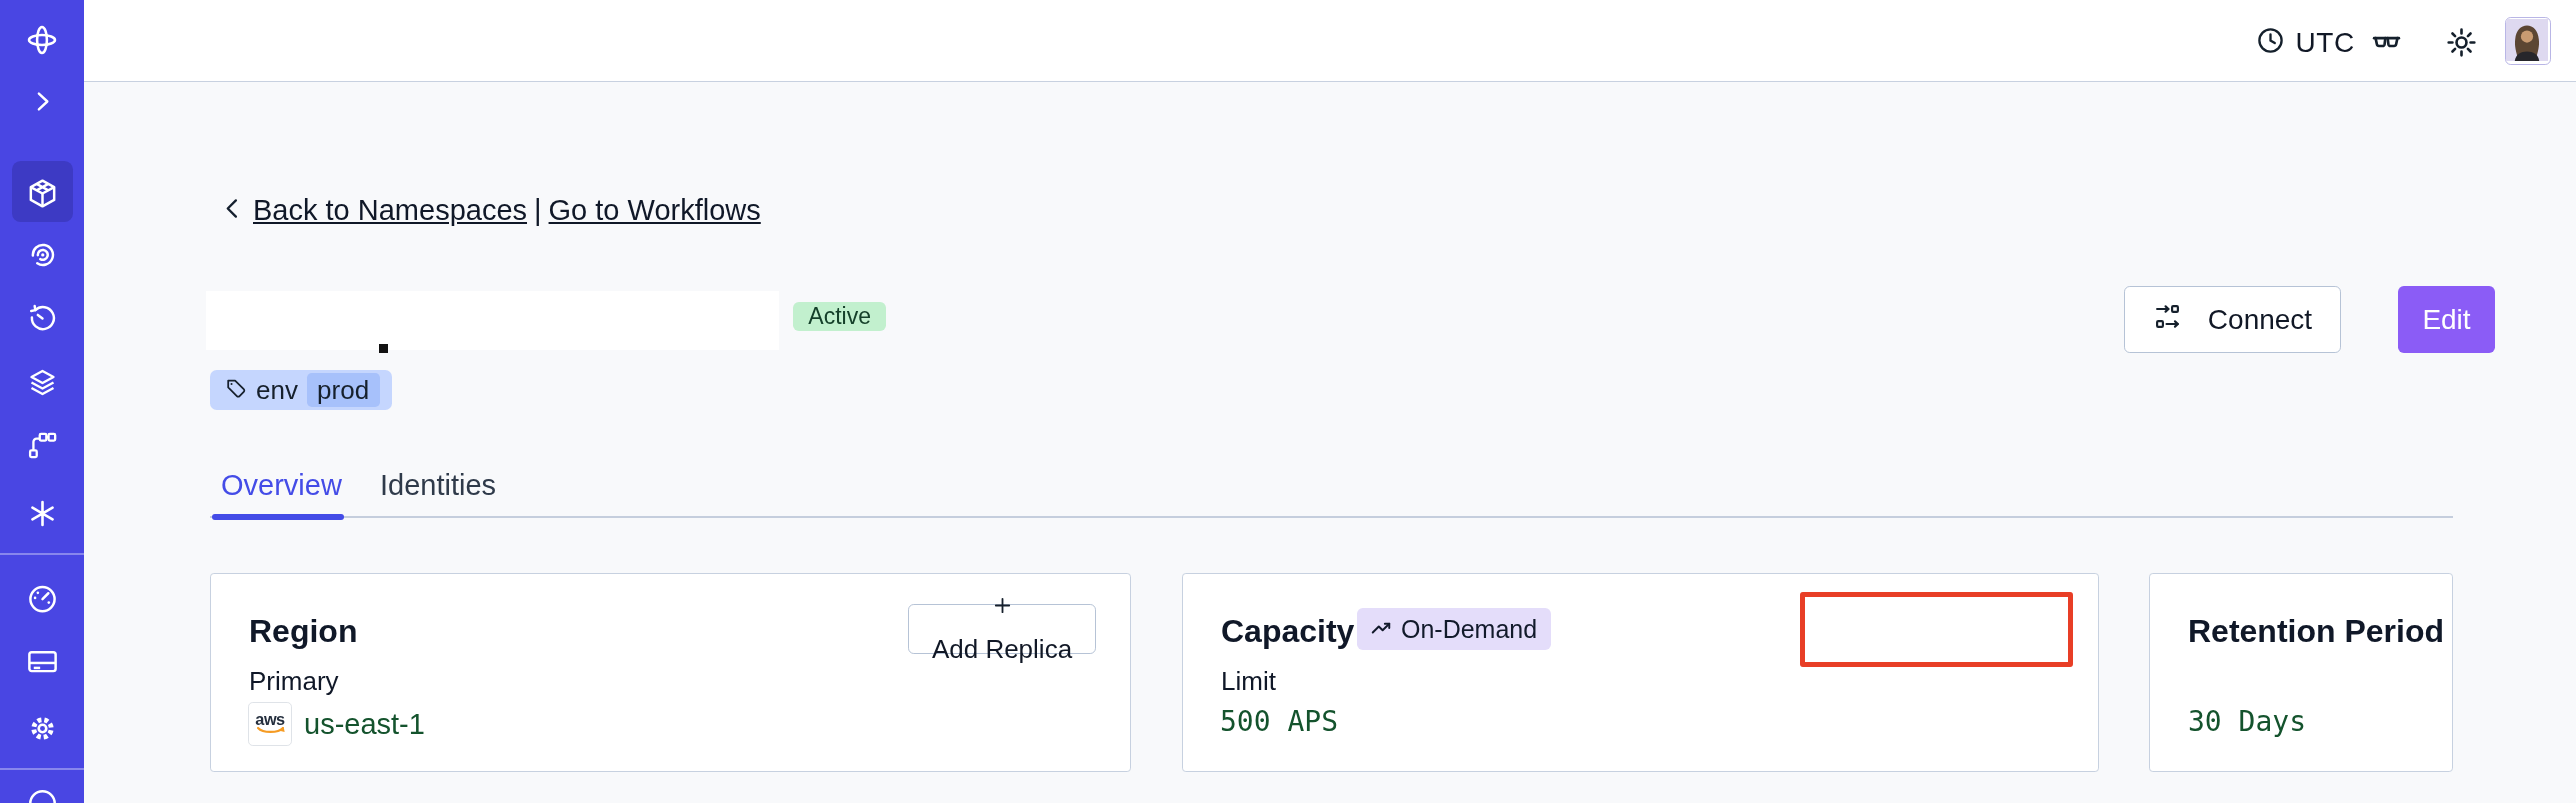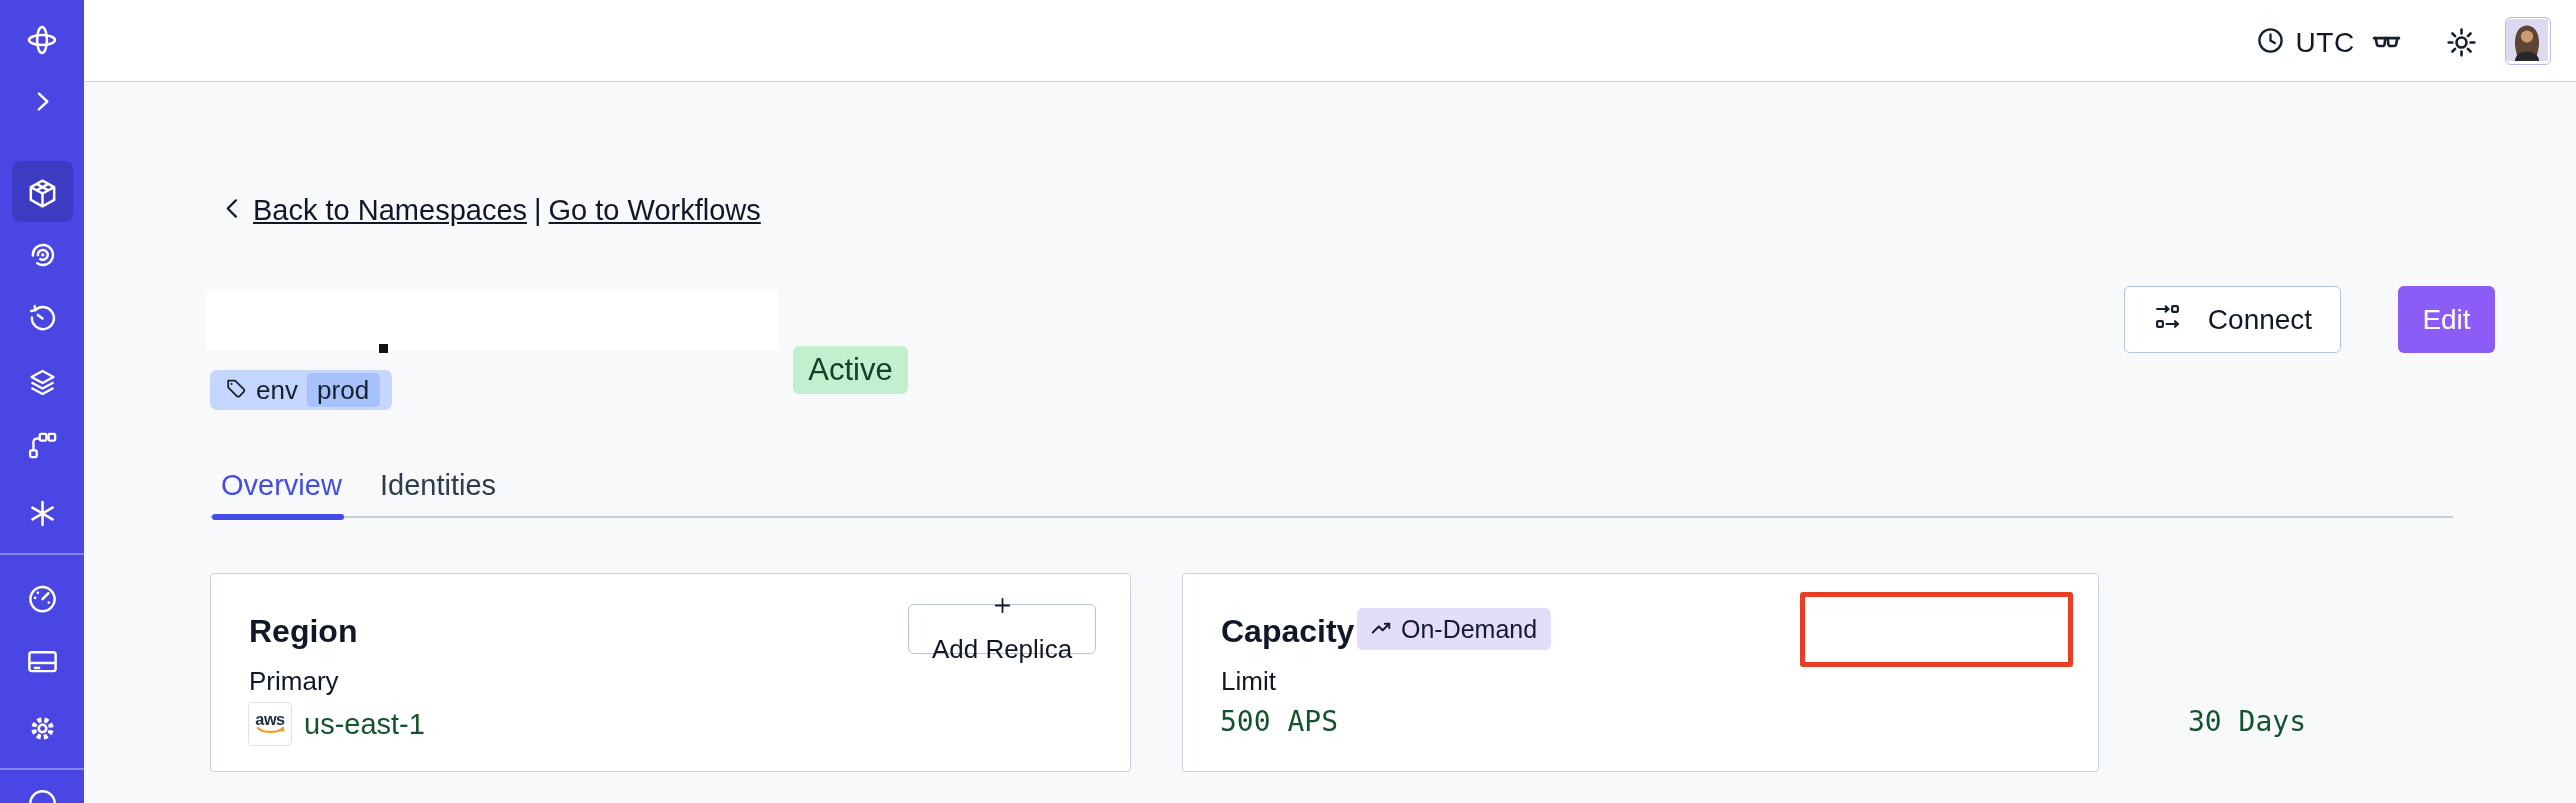--- a/index.html
+++ b/index.html
@@ -22,22 +22,22 @@
   .avatar { position:absolute; left:2421px; top:17.3px; width:46px; height:48px; border-radius:5.8px; border:1.9px solid #B9B6E6; overflow:hidden; cursor:pointer; }
 
   
   .breadcrumb { position:absolute; left:219px; top:194px; display:flex; align-items:center; gap:7px; color:#101828;text-decoration:underline; }
   .crumb { font-size:29px; font-weight:500; cursor:pointer; }
   .crumb-sep { font-size:29px; font-weight:400; color:#101828; }
 
   
   .name-redaction { position:absolute; left:206px; top:291px; width:573px; height:59px; background:#FFFFFF; }
   .name-dot { position:absolute; left:379px; top:344px; width:8.6px; height:8.6px; background:#121212; }
-  .badge-active { position:absolute; left:793px; top:302px; height:48px; padding:0 15.3px; display:flex; align-items:center;
-    background:#C2F0CE; border-radius:5.8px; font-size:31px; font-weight:500; color:#15402A;margin-top:44px; }
+  .badge-active { position:absolute; left:793px; top:302px; height:29px; padding:0 15.3px; display:flex; align-items:center;
+    background:#C2F0CE; border-radius:5.8px; font-size:23px; font-weight:500; color:#15402A; }
 
   .tag-pill { position:absolute; left:210px; top:370px; height:40px; padding:0 12.5px; display:flex; align-items:center; gap:8.6px;
     background:#C5D6FE; border-radius:6.7px; color:#16202C; cursor:pointer; }
   .tag-key { font-size:26px; color:#16202C; }
   .tag-chip { background:#A7C1FB; border-radius:4.8px; padding:1.9px 10.5px; font-size:26px; color:#16202C;text-align:right; }
 
   
   .btn { display:flex; align-items:center; justify-content:center; cursor:pointer; border-radius:5.8px; }
   .btn-connect { position:absolute; left:2124px; top:286px; width:217px; height:67px; gap:26px;
     background:#FFFFFF; border:1.9px solid #B6C3D6; color:#111826; font-size:28px; font-weight:500; }
@@ -283,16 +283,19 @@
       <svg width="22" height="22" viewBox="0 0 20 20" fill="none" stroke="#121A2B" stroke-width="1.8" stroke-linecap="round" stroke-linejoin="round">
         <path d="M2.5 15 8 9.5l3.5 3.5L17.5 7"></path>
           <path d="M13.5 7h4v4"></path>
       </svg>
     </span>
     <span>On-Demand</span>
   </div>
   <div class="highlight-box"></div>
   <div class="card-value mono" style="left:1220px; top:705px;">500 APS</div>
 
+  <section class="card card-retention">
+    <div class="card-title" style="left:38px; top:39px;">Retention Period</div>
+  </section>
   <div class="card-value mono" style="left:2188px; top:705px;">30 Days</div>
 
 </div>
 
 
 </body></html>

